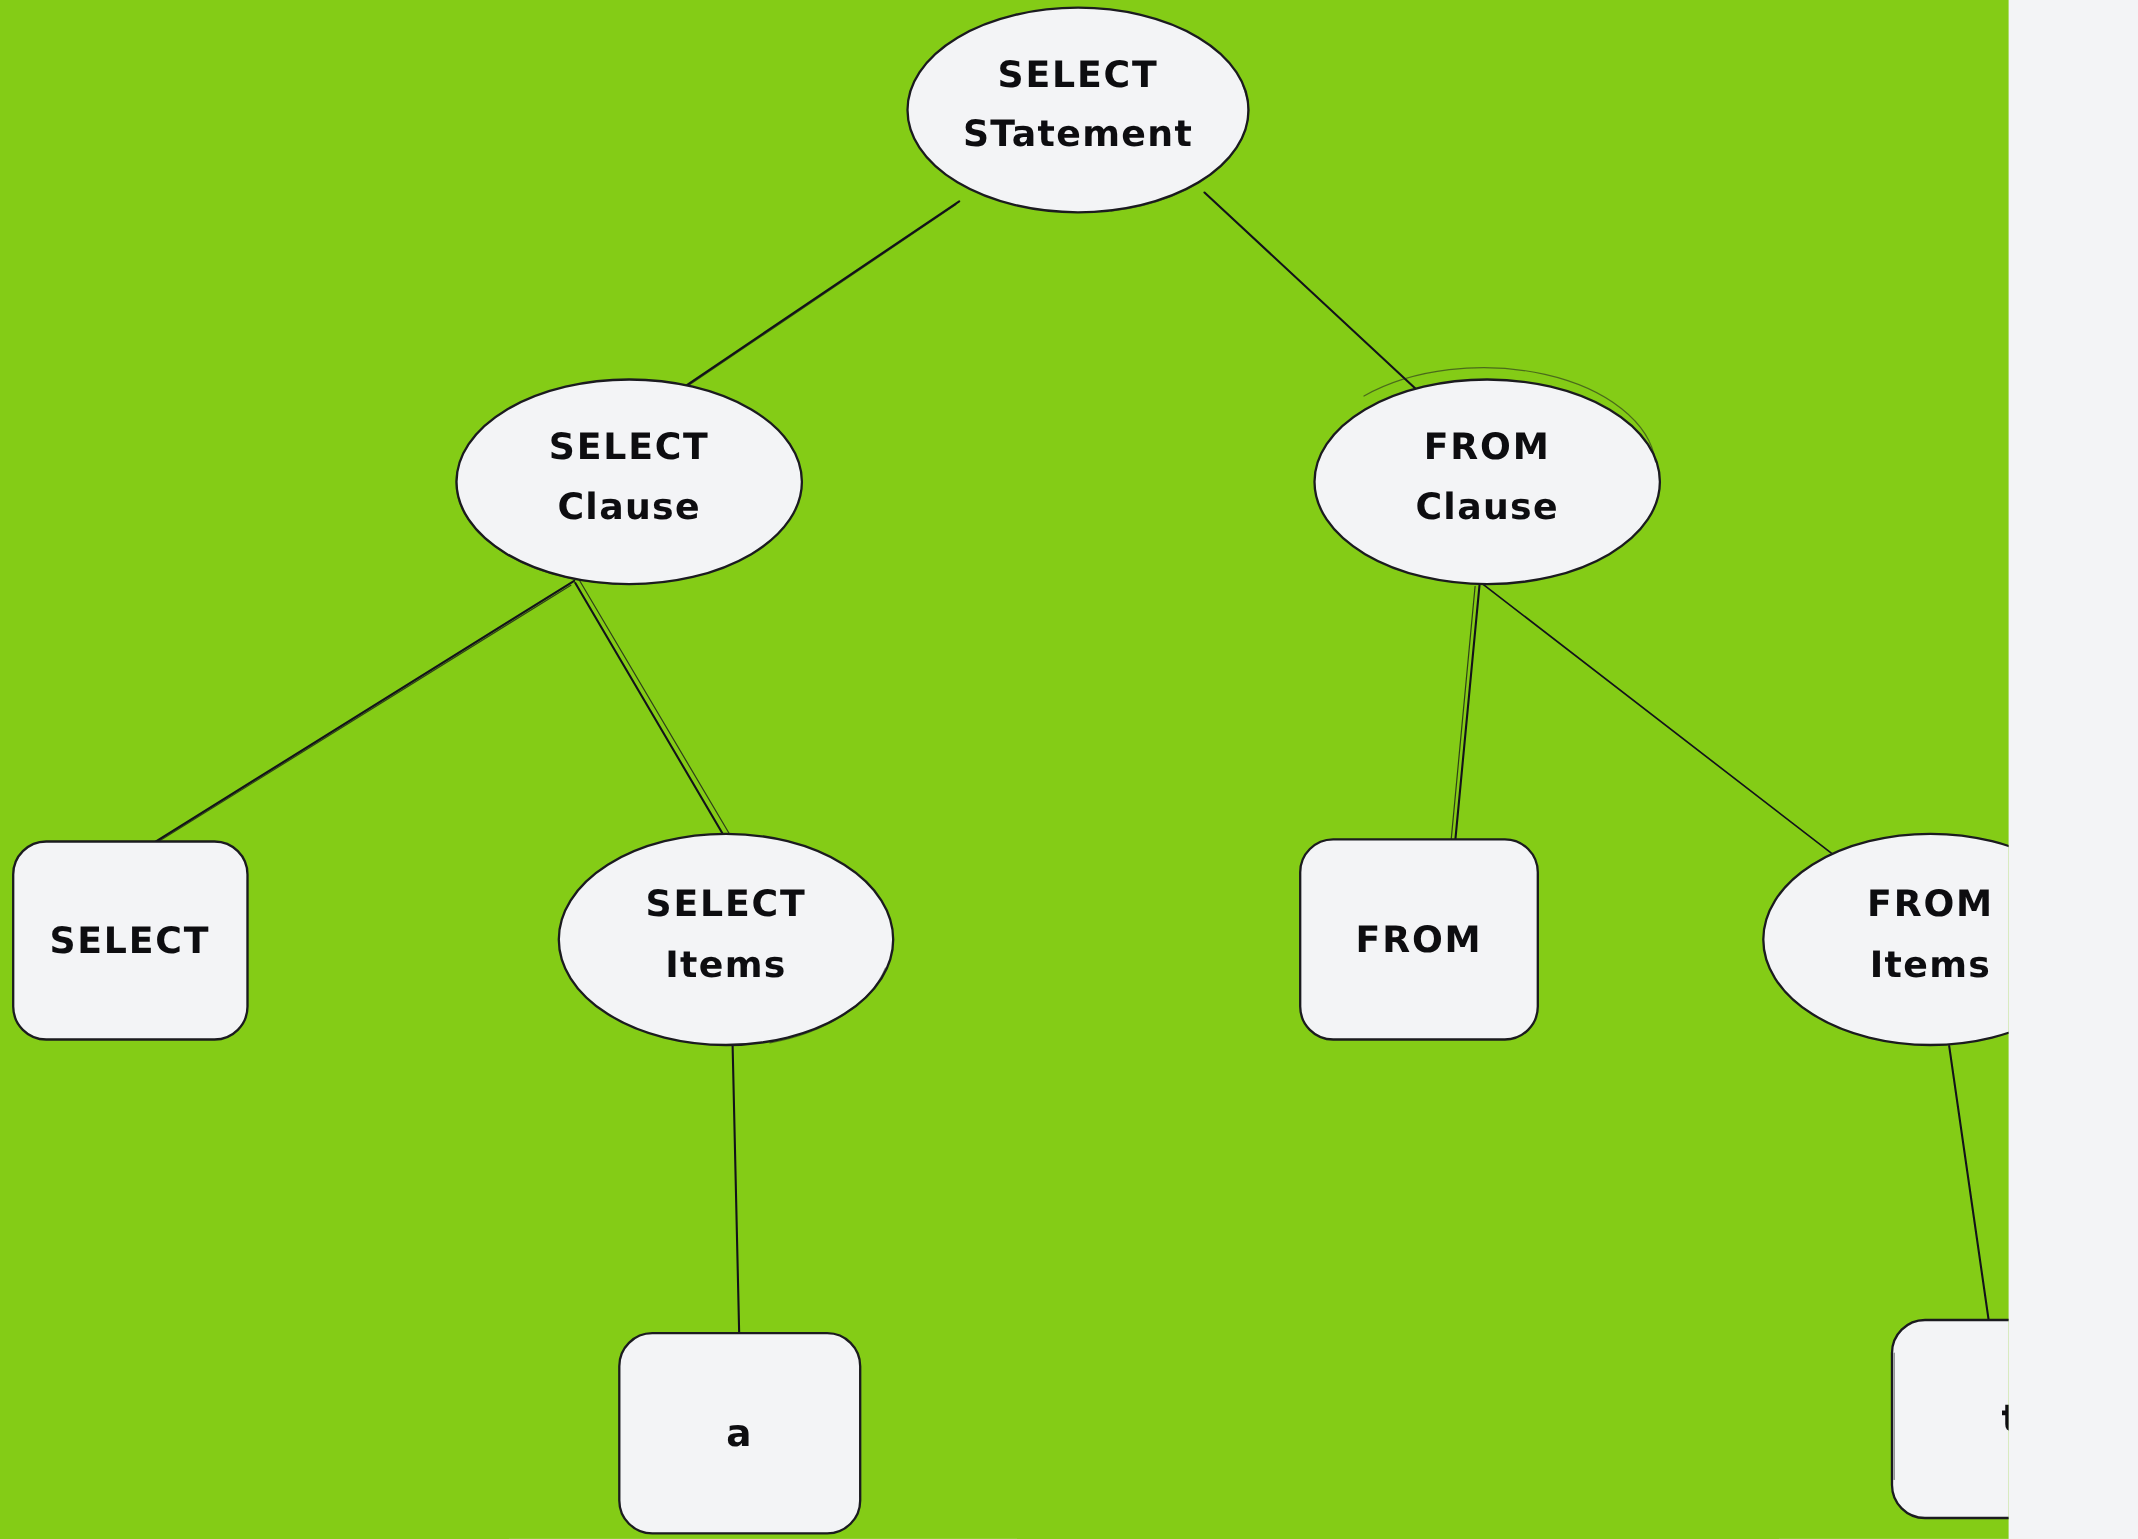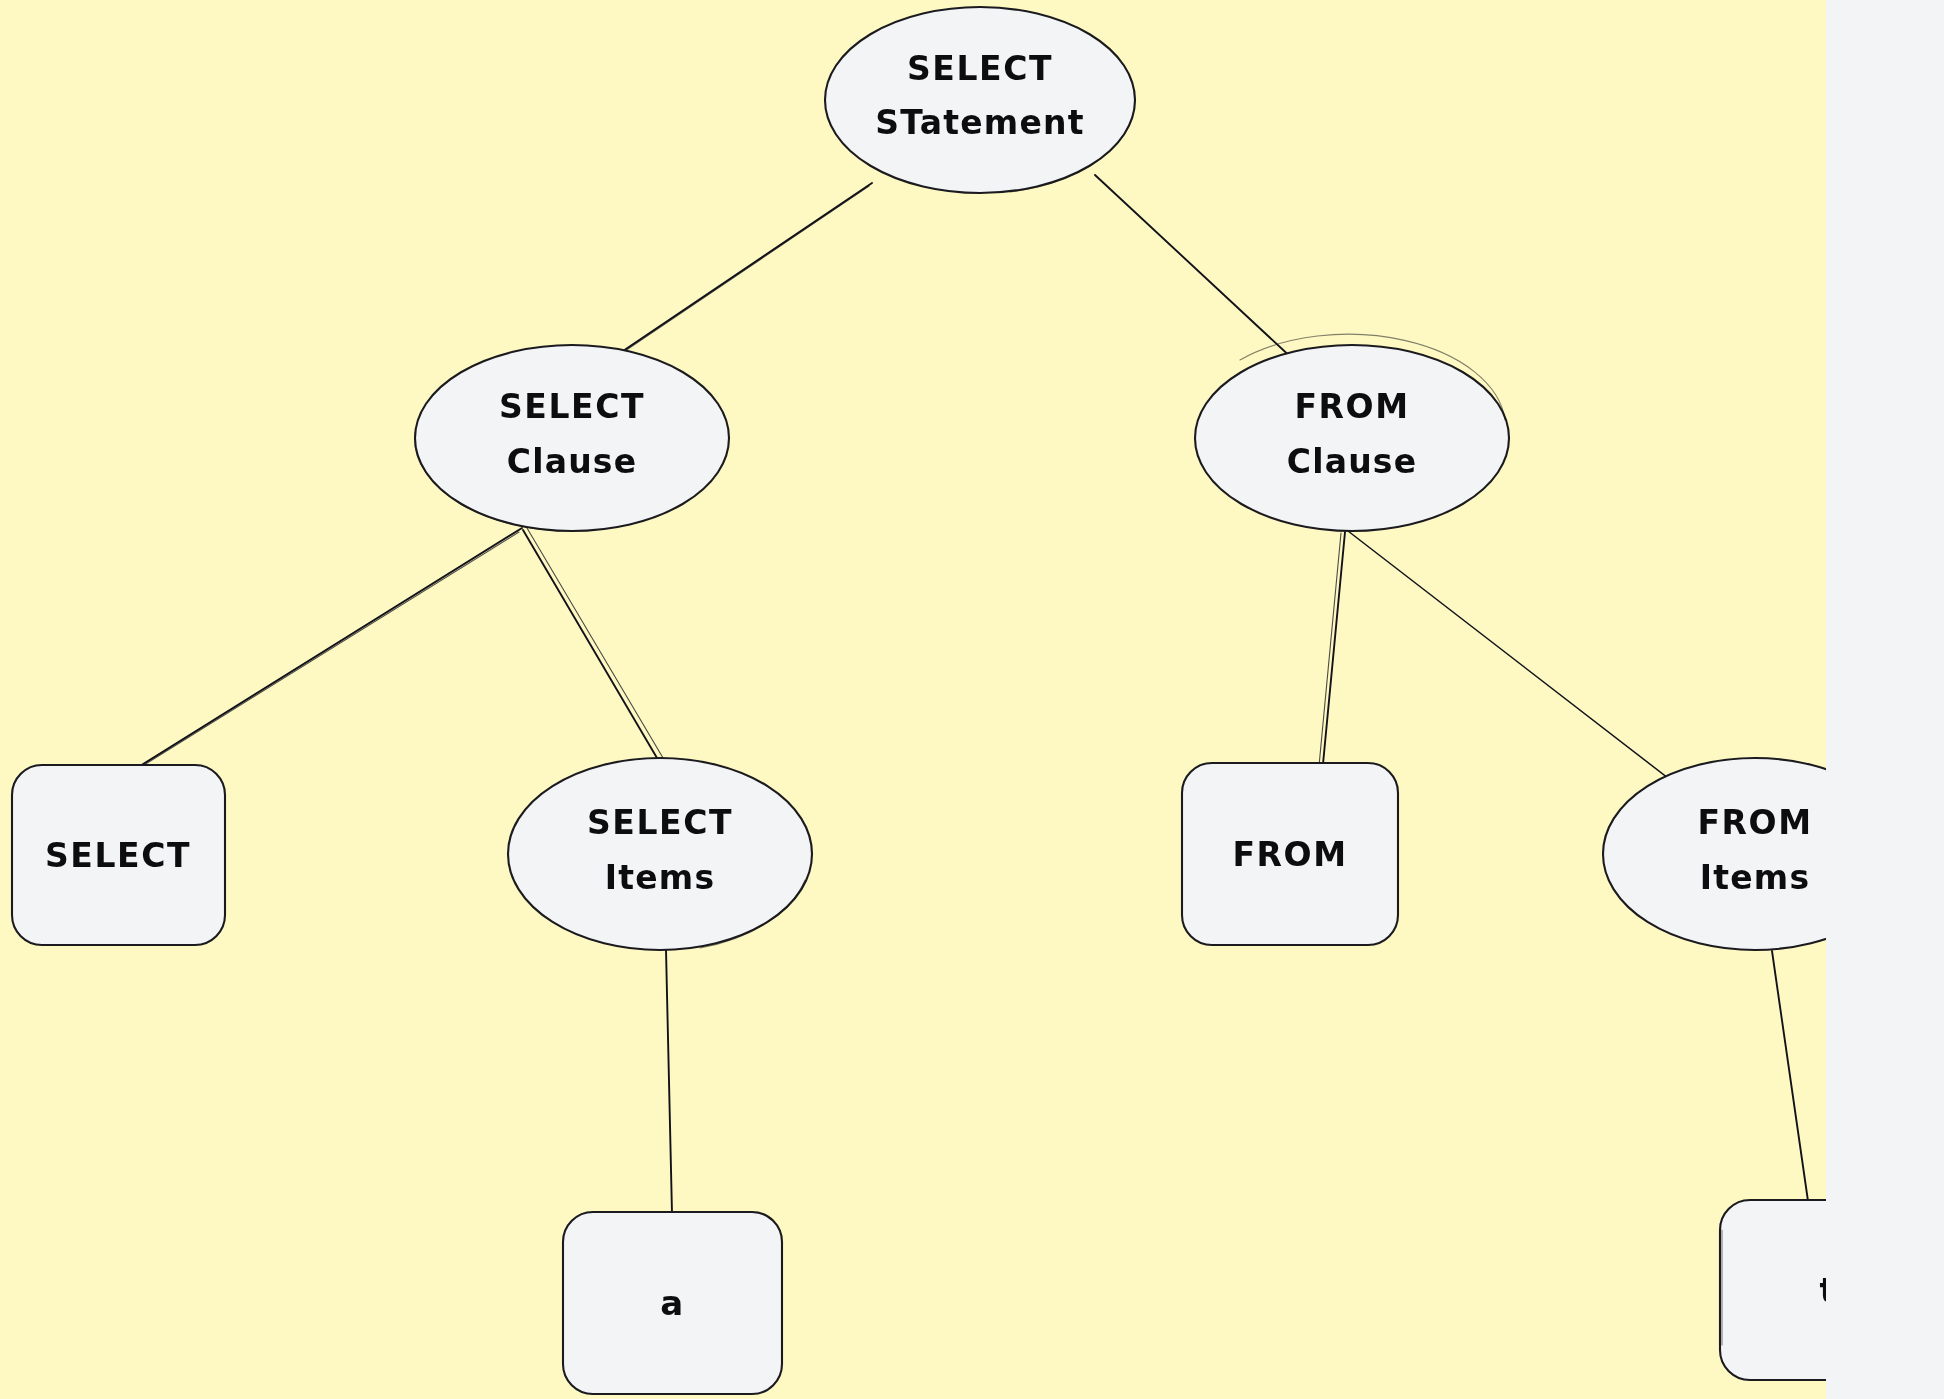--- a/index.html
+++ b/index.html
@@ -5,21 +5,21 @@
 <style>
   html, body {
     margin: 0;
     padding: 0;
     background: #f3f4f6;
   }
   #canvas-wrap {
     position: relative;
     width: 1826px;
     height: 1399px;
-    background: #fef9c3;
+    background: #84cc16;
     overflow: hidden;
     font-family: "DejaVu Sans", sans-serif;
     text-decoration: underline;
   }
   svg#diagram {
     position: absolute;
     top: 0;
     left: 0;
     width: 1944px;
     height: 1399px;

